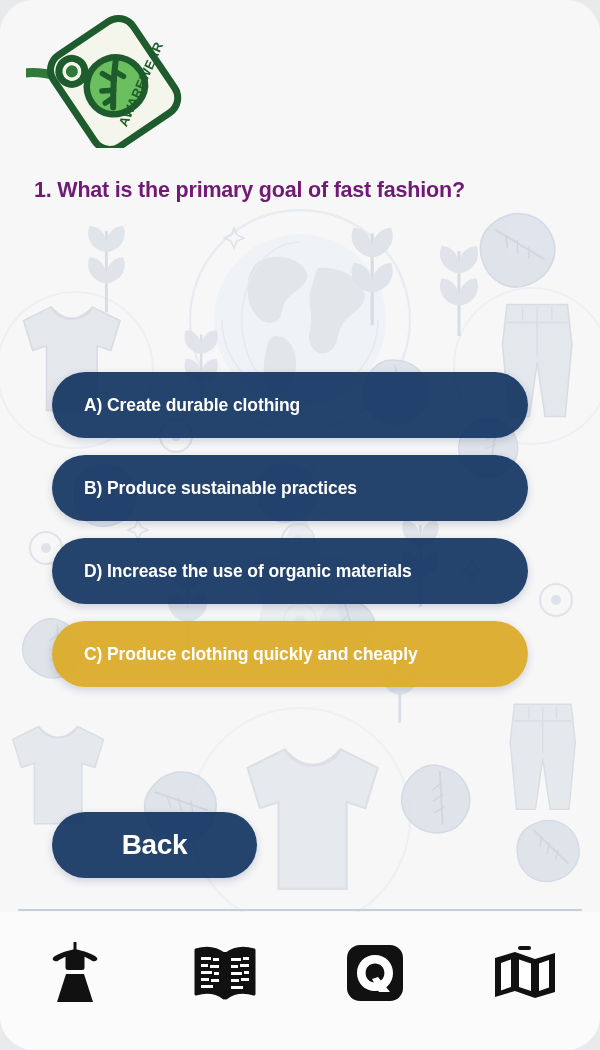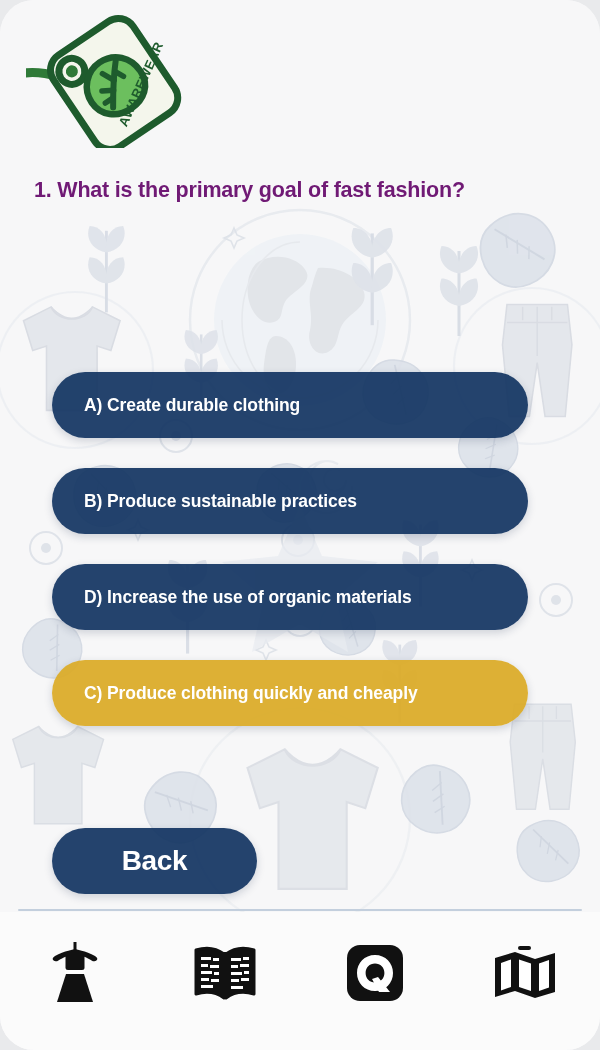--- a/index.html
+++ b/index.html
@@ -71,21 +71,21 @@
     left: 52px;
     top: 372px;
     width: 476px;
   }
   .option {
     position: relative;
     display: flex;
     align-items: center;
     height: 66px;
     border-radius: 33px;
-    margin-bottom: 30px;
+    margin-bottom: 17px;
     padding-left: 32px;
     box-sizing: border-box;
     box-shadow: 0 3px 8px rgba(20,40,70,0.18);
     cursor: pointer;
     user-select: none;
   }
   .option-label {
     font-size: 17.5px;
     font-weight: bold;
     color: #ffffff;
@@ -98,21 +98,21 @@
   
   .navbtns {
     position: absolute;
     left: 52px;
     top: 812px;
     width: 476px;
     height: 66px;
   }
   .navbtn {
     position: absolute;
-    top: 16px;
+    top: 0;
     height: 66px;
     width: 205px;
     border-radius: 33px;
     background: rgba(19, 53, 98, 0.93);
     display: flex;
     align-items: center;
     justify-content: center;
     box-shadow: 0 3px 8px rgba(20,40,70,0.18);
     cursor: pointer;
     user-select: none;

